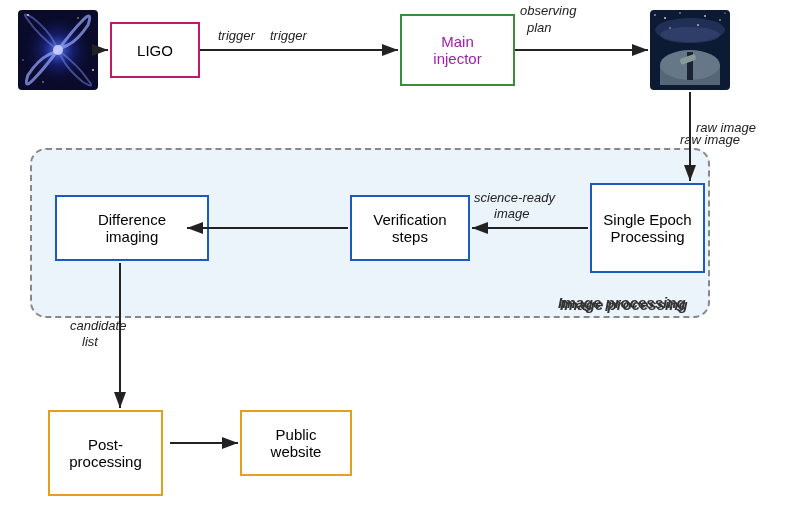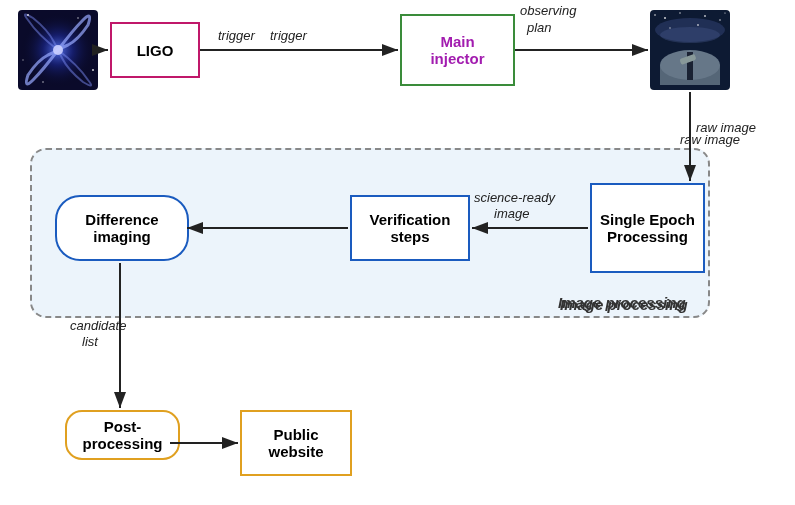--- a/index.html
+++ b/index.html
@@ -18,21 +18,21 @@
     }
 
     
     .box {
       position: absolute;
       display: flex;
       align-items: center;
       justify-content: center;
       text-align: center;
       font-size: 15px;
-      font-weight: 700;
+      font-weight: 400;
       padding: 6px;
       background: #fff;
     }
     .box-pink {
       border: 2.5px solid #c0186a;
       color: #000;
     }
     .box-green {
       border: 2.5px solid #3a8c3a;
       color: #a21caf;
@@ -176,26 +176,26 @@
   <div class="box box-blue" style="left:590px; top:183px; width:115px; height:90px;">
     <span style="white-space:pre-line;">Single Epoch
 Processing</span>
   </div>
 
   <div class="box box-blue" style="left:350px; top:195px; width:120px; height:66px;">
     <span style="white-space:pre-line;">Verification
 steps</span>
   </div>
 
-  <div class="box box-blue" style="left:55px; top:195px; width:134px; height:66px;border-radius:25px;">
+  <div class="box box-blue" style="left:55px; top:195px; width:154px; height:66px;">
     <span style="white-space:pre-line;">Difference
 imaging</span>
   </div>
 
-  <div class="box box-orange" style="left:65px; top:410px; width:115px; height:50px;border-radius:17px;">
+  <div class="box box-orange" style="left:48px; top:410px; width:115px; height:86px;">
     <span style="white-space:pre-line;">Post-
 processing</span>
   </div>
 
   <div class="box box-orange" style="left:240px; top:410px; width:112px; height:66px;">
     <span style="white-space:pre-line;">Public
 website</span>
   </div>
 
   <div class="label" style="left:218px; top:28px;">trigger</div>

